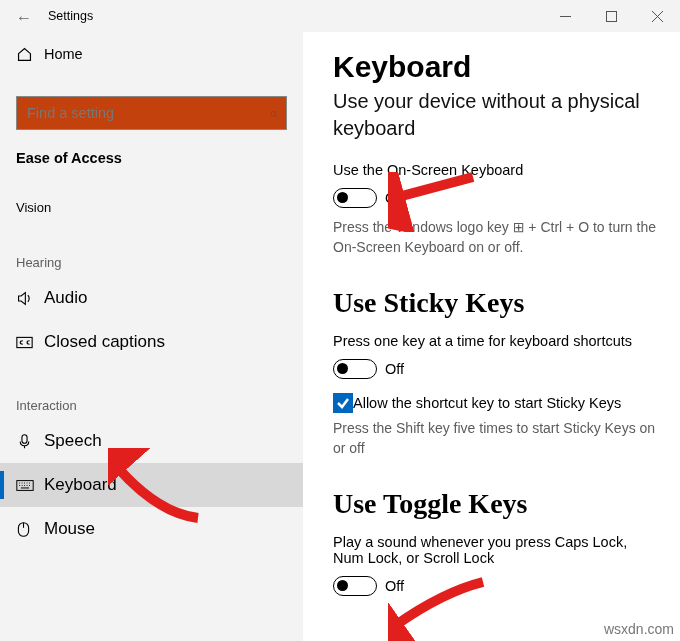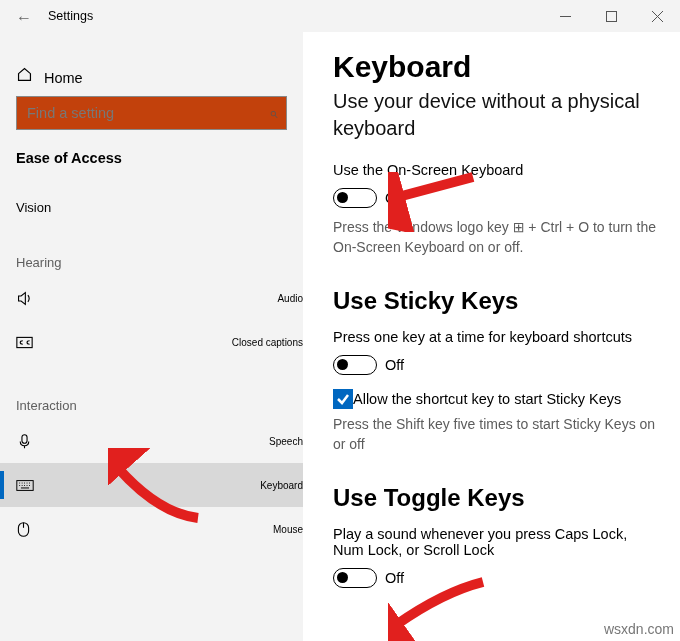--- a/index.html
+++ b/index.html
@@ -10,45 +10,45 @@
   .titlebar .back { width: 48px; text-align: center; font-size: 16px; color: #666; }
   .titlebar .title { font-size: 12.5px; color: #000; }
   .winctrl { position: absolute; right: 0; top: 0; height: 32px; display: flex; }
   .winctrl div { width: 46px; display: flex; align-items: center; justify-content: center; }
   .winctrl svg { stroke: #555; stroke-width: 1; fill: none; }
 
   .body { display: flex; height: calc(641px - 32px); }
 
   
   .sidebar { width: 303px; background: #f3f3f3; padding-top: 14px; position: relative; }
-  .home { display: flex; align-items: flex-end; height: 40px; padding-left: 16px; font-size: 14.5px; }
+  .home { display: flex; align-items: flex-start; height: 40px; padding-left: 16px; font-size: 14.5px; }
   .home .icon { width: 28px; }
   .searchwrap { margin: 10px 16px 0 16px; }
   .search { width: 100%; height: 34px; border: 1px solid #888; background: #c2410c; padding: 0 30px 0 10px; font-size: 14.5px; }
   .search::placeholder { color: #777; font-style: normal; }
   .searchwrap { position: relative; }
   .searchwrap .sicon { position: absolute; right: 10px; top: 8px; font-size: 15px; color: #555; transform: scaleX(-1); }
   .sechdr { padding: 20px 16px 14px 16px; font-size: 14.5px; font-weight: 600; }
   .grouphdr { padding: 22px 16px 6px 16px; font-size: 13px; color: #5f5f5f; margin-top: 12px; }
-  .navitem { display: flex; align-items: center; height: 44px; padding-left: 16px; font-size: 10px; position: relative; justify-content: space-between; }
+  .navitem { display: flex; align-items: center; height: 44px; padding-left: 16px; font-size: 17px; position: relative; }
   .navitem .icon { width: 28px; display: flex; align-items: center; }
   .navitem.selected { background: #d8d8d8; }
   .navitem.selected::before { content:""; position:absolute; left:0; top:8px; bottom:8px; width:4px; background:#0067c0; }
 
   
   .main { flex: 1; padding: 18px 12px 0 30px; overflow: hidden; position: relative; }
   .main h1 { font-size: 30px; font-weight: 600; margin: 0 0 4px 0; }
   .subtitle { font-size: 20px; color: #111; margin: 0 0 20px 0; line-height: 1.35; }
   .optlabel { font-size: 14.5px; margin-bottom: 10px; }
   .toggle-row { display: flex; align-items: center; gap: 8px; margin-bottom: 10px; }
   .toggle { width: 44px; height: 20px; border: 1.6px solid #000; border-radius: 10px; position: relative; background: #fff; }
   .toggle::after { content:""; position:absolute; left:3px; top:3px; width:11px; height:11px; background:#000; border-radius:50%; }
   .toggle-state { font-size: 14.5px; }
   .hint { font-size: 14px; color: #5c5c5c; line-height: 1.4; margin: 6px 0 0 0; }
-  .subhdr { font-size: 24px; font-weight: 600; margin: 30px 0 14px 0; }
+  .subhdr { font-size: 28px; font-weight: 600; margin: 30px 0 14px 0; font-family: Liberation Serif, serif; }
   .check-row { display: flex; align-items: center; margin: 14px 0 4px 0; }
   .checkbox { width: 20px; height: 20px; background: #0067c0; display: flex; align-items: center; justify-content: center; }
   .checkbox svg { stroke: #fff; stroke-width: 2.5; fill: none; }
   .check-label { font-size: 14.5px; }
 
   
   .arrow { position: absolute; pointer-events: none; }
 
   .watermark { position: absolute; right: 6px; bottom: 4px; font-size: 14px; color: #777; }
 </style>

